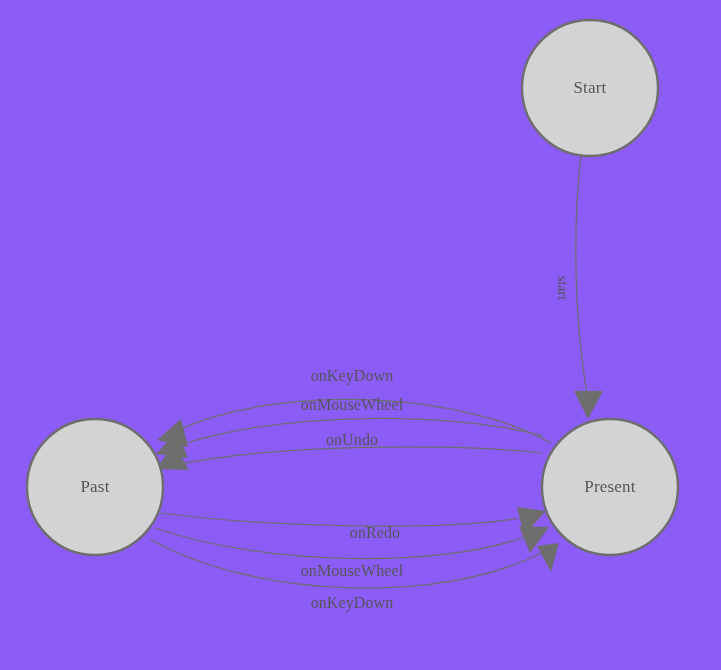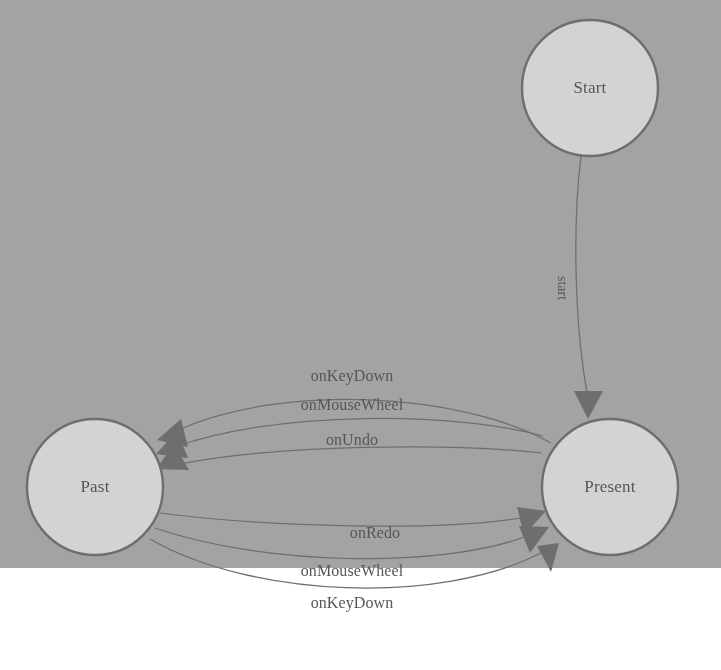--- a/index.html
+++ b/index.html
@@ -9,22 +9,22 @@
   }
   body {
     width: 721px;
     height: 670px;
     font-family: "Liberation Serif", "DejaVu Serif", serif;
     overflow: hidden;
   }
   #diagram-root {
     position: relative;
     width: 721px;
-    height: 568px;
-    background: #a3a3a3;
+    height: 670px;
+    background: #8b5cf6;
   }
   svg.state-diagram {
     display: block;
     width: 721px;
     height: 670px;
   }
   .node-shape {
     fill: #d3d3d3;
     stroke: #6e6e6e;
     stroke-width: 2.4;

